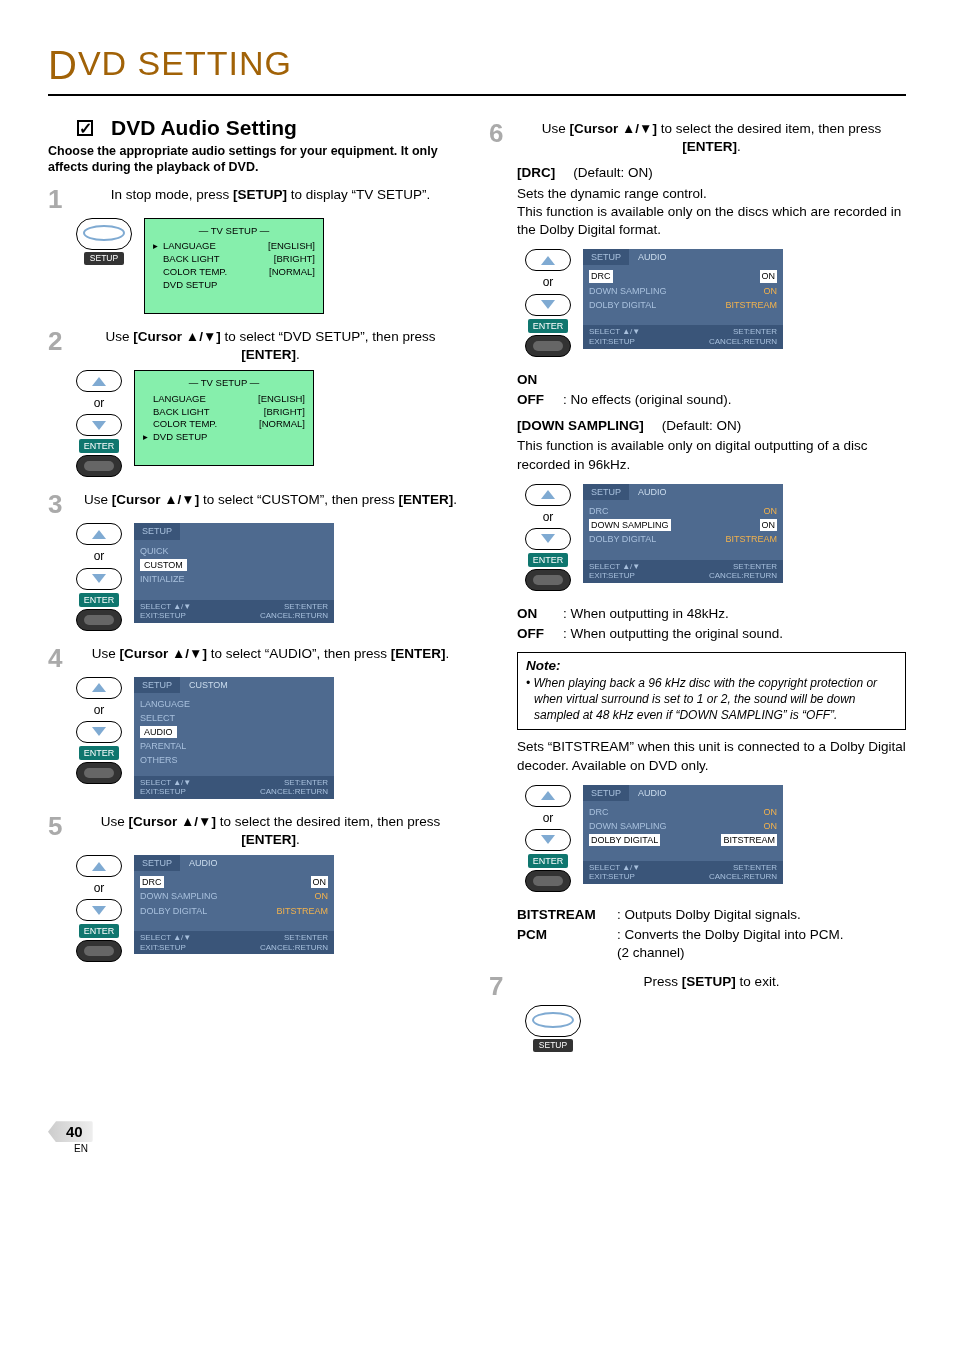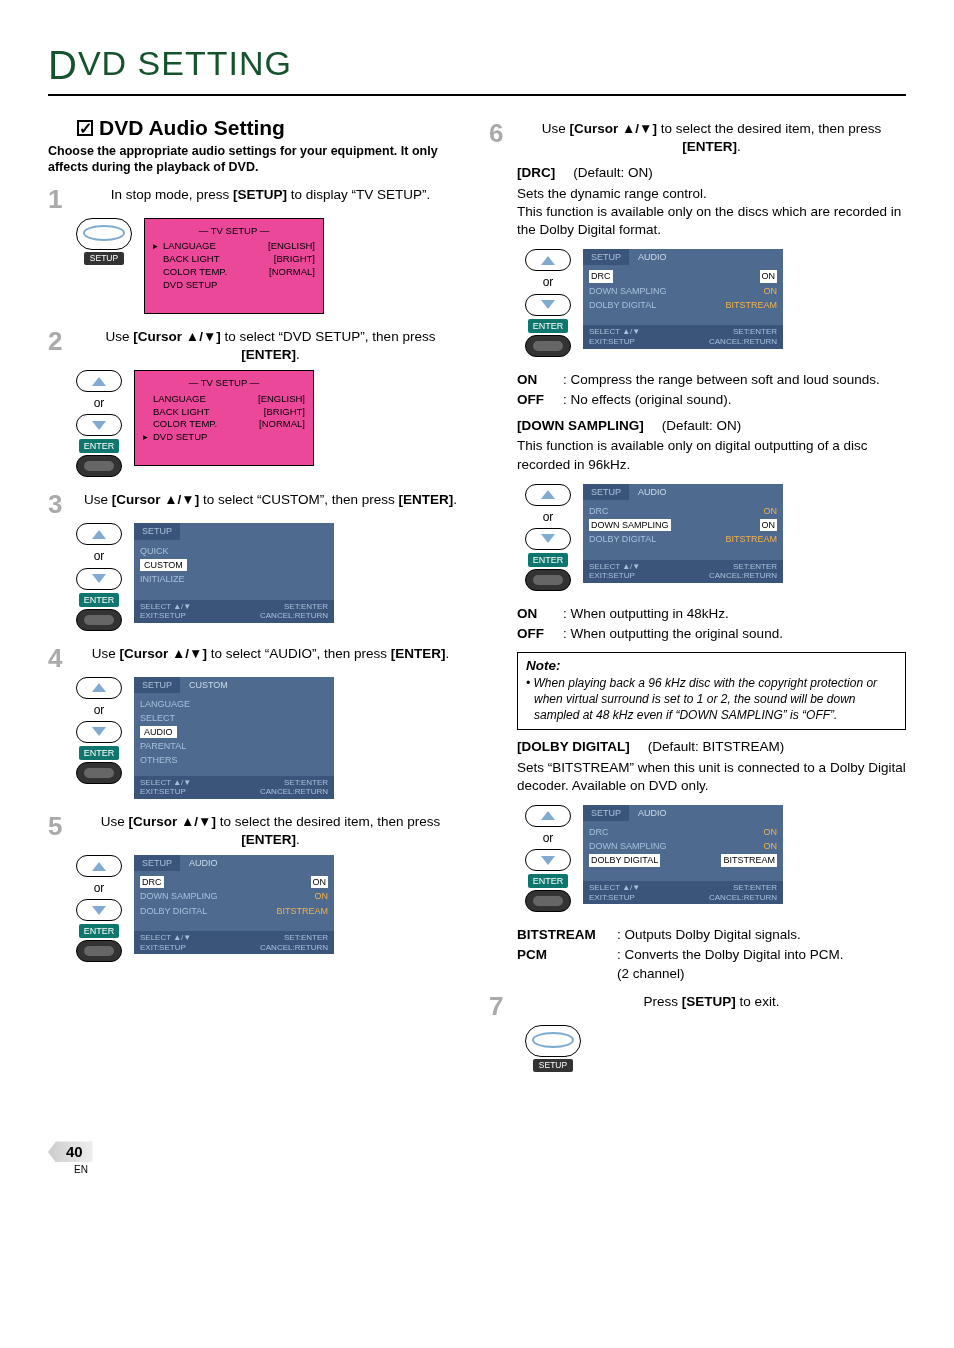--- a/index.html
+++ b/index.html
@@ -15,35 +15,35 @@
   }
   .page-header {
     border-bottom: 2px solid #000;
     padding-bottom: 2px;
     margin-bottom: 10px;
   }
   .page-header .dcap {
     font-size: 34px;
     font-weight: 300;
     letter-spacing: 1px;
-    color: #14532d;
+    color: #a16207;
   }
   .page-header .dcap-first {
     font-size: 40px;
     vertical-align: -4px;
   }
   .columns {
     display: flex;
     gap: 24px;
   }
   .col { flex: 1; min-width: 0; }
   .section-title-row {
     display: flex;
     align-items: center;
-    gap: 6px;
+    gap: 18px;
     margin: 8px 0 2px 0;
     padding-left: 29px;
   }
   .checkbox-icon {
     width: 16px; height: 16px;
     border: 2px solid #000;
     position: relative;
   }
   .checkbox-icon::after {
     content: "✓";
@@ -140,21 +140,21 @@
     padding: 1px 6px;
     border-radius: 2px;
   }
   
   .screen {
     border: 1px solid #000;
     width: 180px;
     min-height: 96px;
     padding: 6px 8px;
     font-size: 9.5px;
-    background: #ec4899;
+    background: #86efac;
   }
   .screen-title {
     text-align: center;
     font-size: 9.5px;
     margin-bottom: 3px;
   }
   .screen-row {
     display: flex;
     justify-content: space-between;
     line-height: 1.35;
@@ -523,21 +523,20 @@
         </div>
         <div class="osd-foot">
             <div><span>SELECT ▲/▼</span><br><span>EXIT:SETUP</span></div>
             <div><span>SET:ENTER</span><br><span>CANCEL:RETURN</span></div>
           </div>
       </div>
     </div>
     <div style="margin-left:28px;">
       <div class="kv-row">
           <span class="k">ON</span>
-          <span>: Compress the range between soft and loud sounds.</span>
         </div>
       <div class="kv-row">
           <span class="k">OFF</span>
           <span>: No effects (original sound).</span>
         </div>
     </div>
 
     <div style="margin-left:28px;">
       <div class="def-row">
         <span class="bold">[DOWN SAMPLING]</span>
@@ -593,24 +592,20 @@
           <span class="k">OFF</span>
           <span>: When outputting the original sound.</span>
         </div>
       <div class="note-box">
         <div class="note-title">Note:</div>
         <div class="note-body">When playing back a 96 kHz disc with the copyright protection or when virtual surround is set to 1 or 2, the sound will be down sampled at 48 kHz even if “DOWN SAMPLING” is “OFF”.</div>
       </div>
     </div>
 
     <div style="margin-left:28px;">
-      <div class="def-row">
-        <span class="bold">[DOLBY DIGITAL]</span>
-        <span>(Default: BITSTREAM)</span>
-      </div>
       <div class="desc-block">Sets “BITSTREAM” when this unit is connected to a Dolby Digital decoder. Available on DVD only.</div>
     </div>
     <div class="illus-row" style="margin-left:36px;">
       <div class="remote-stack">
         <div class="btn-oval">
             <span class="tri-up"></span>
           </div>
         <span class="or-text">or</span>
         <div class="btn-oval">
             <span class="tri-down"></span>

